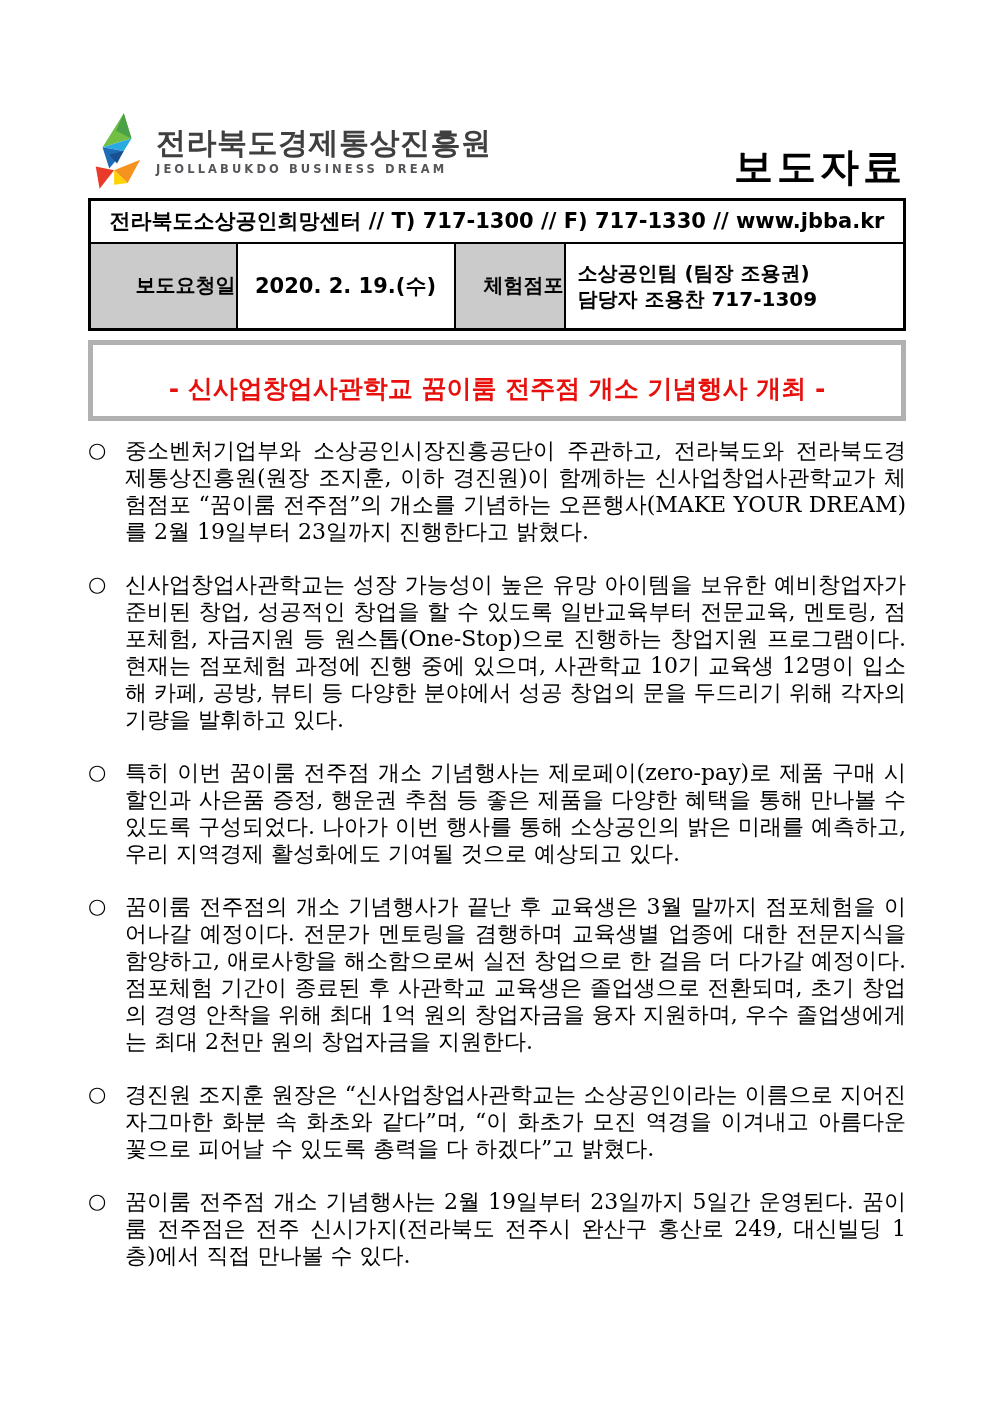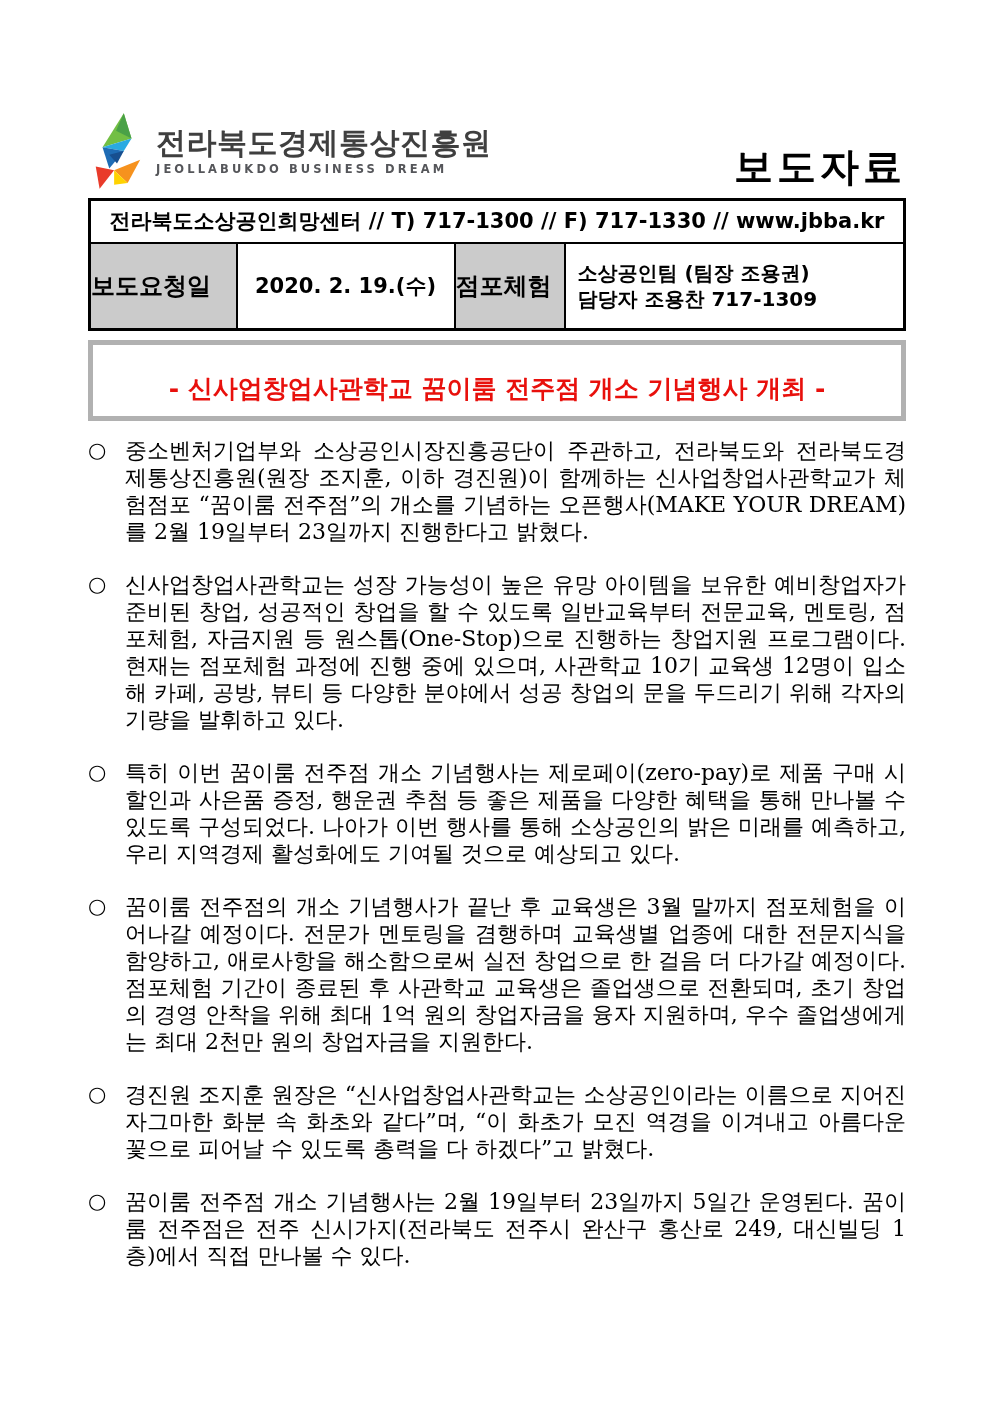--- a/index.html
+++ b/index.html
@@ -64,23 +64,23 @@
   .contact-cell {
     height: 43px;
     text-align: center;
     vertical-align: middle;
     font-size: 21px;
     font-weight: 700;
     color: #000;
   }
   .cell-label {
     background: #cbcbcb;
-    text-align: left;
-    vertical-align: middle;
-    font-size: 24px;
+    text-align: right;
+    vertical-align: middle;
+    font-size: 20px;
     font-weight: 700;
     height: 58px;
   }
   .cell-value {
     text-align: center;
     vertical-align: middle;
     font-size: 21px;
     font-weight: 700;
   }
   .cell-dept {
@@ -169,21 +169,21 @@
       <col style="width:110px">
       <col>
     </colgroup>
     <tbody>
         <tr>
       <td class="contact-cell" colspan="4">전라북도소상공인희망센터 // T) 717-1300 // F) 717-1330 //  www.jbba.kr</td>
     </tr>
     <tr>
       <td class="cell-label">보도요청일</td>
       <td class="cell-value">2020. 2. 19.(수)</td>
-      <td class="cell-label">점포체험</td>
+      <td class="cell-label">체험점포</td>
       <td class="cell-dept">
         <div>소상공인팀 (팀장 조용권)</div>
         <div>담당자 조용찬 717-1309</div>
       </td>
     </tr>
   </tbody>
     </table>
 
   <div class="headline-box">
     <div class="headline-subtitle">- 신사업창업사관학교 꿈이룸 전주점 개소 기념행사 개최 -</div>

